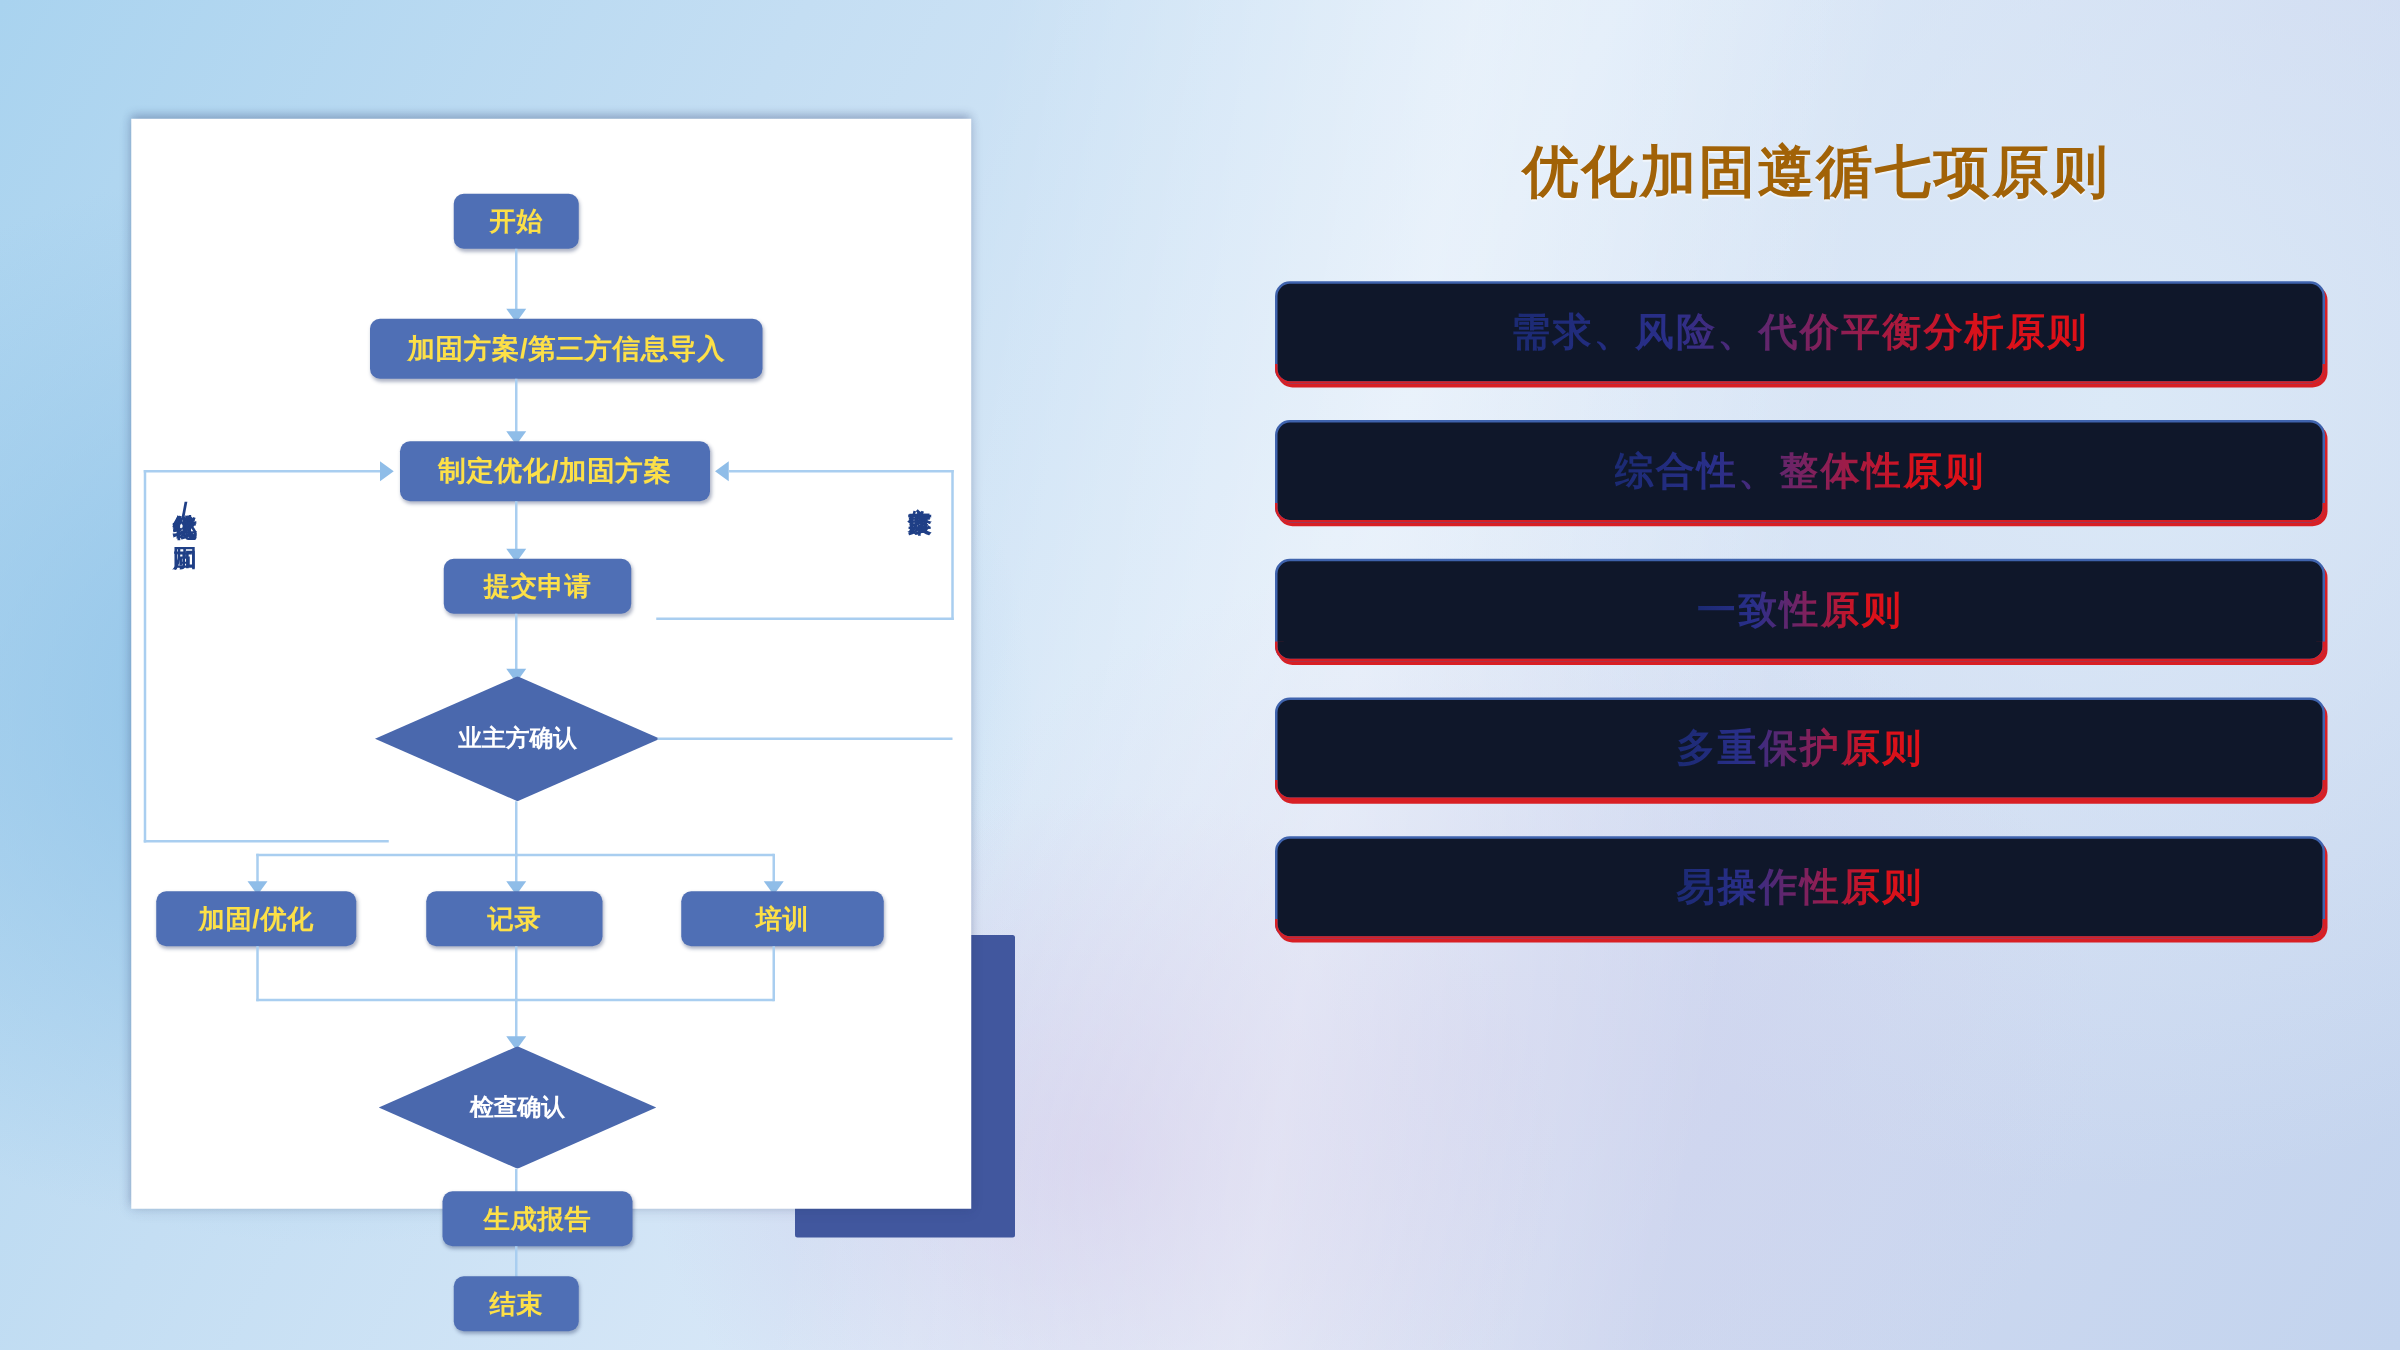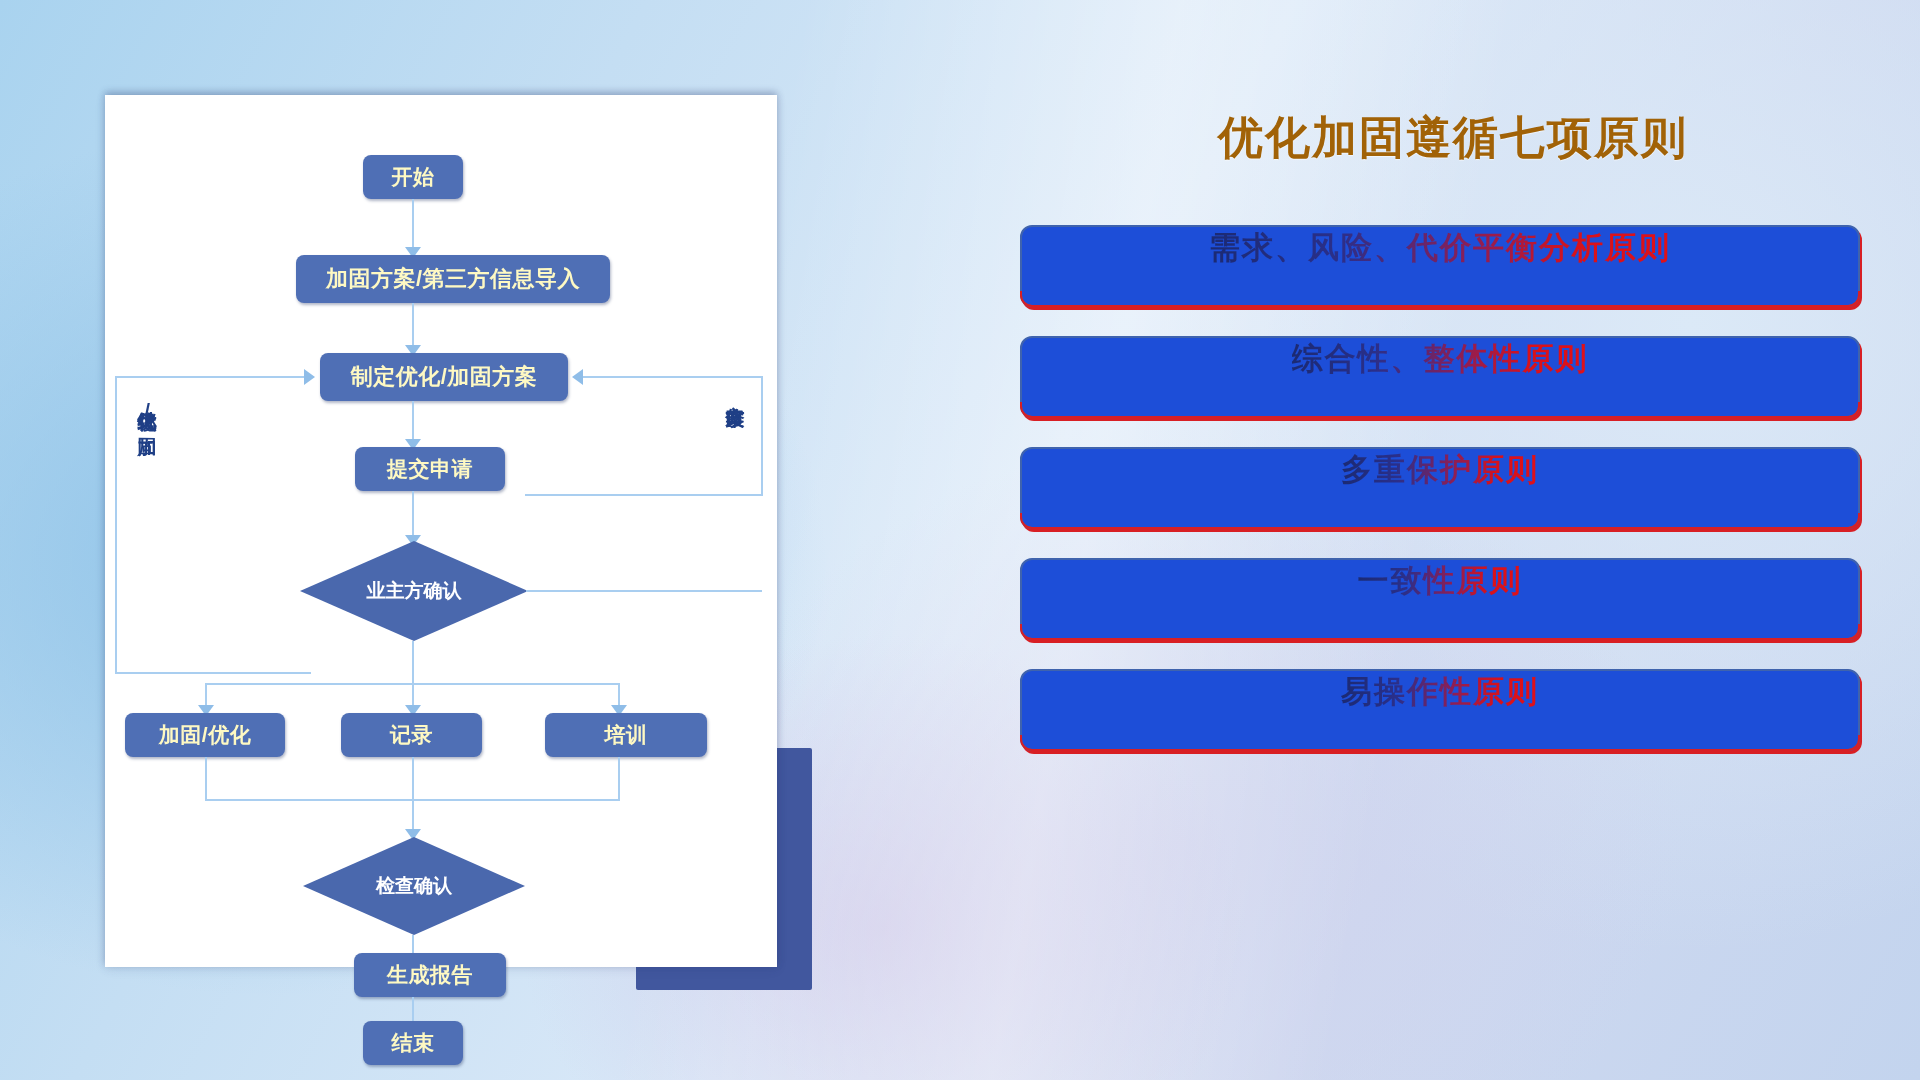--- a/index.html
+++ b/index.html
@@ -33,21 +33,21 @@
   }
   #flow-card{
     position:absolute;left:105px;top:95px;width:672px;height:872px;
     background:#ffffff;
     box-shadow:0 -3px 7px rgba(40,56,110,.30), 0 2px 10px rgba(40,56,110,.12);
   }
 
   
   .node{
     position:absolute;box-sizing:border-box;
-    background:#4f6fb5;color:#fef9c3;border-radius:8px;
+    background:#4f6fb5;color:#fde047;border-radius:8px;
     display:flex;align-items:center;justify-content:center;
     font-weight:bold;letter-spacing:.5px;
     box-shadow:1px 2px 3px rgba(30,45,95,.35);
     white-space:nowrap;
   }
   .diamond{
     position:absolute;background:#4a68ad;color:#ffffff;
     display:flex;align-items:center;justify-content:center;
     font-weight:bold;
     clip-path:polygon(50% 0,100% 50%,50% 100%,0 50%);
@@ -74,25 +74,25 @@
     position:absolute;left:133px;top:18px;width:600px;
     text-align:center;
     font-size:45px;font-weight:bold;color:#a16207;
     letter-spacing:2px;
     text-shadow:0 1px 1px rgba(255,255,255,.6);
   }
   #cards{position:absolute;left:0;top:135px;width:840px;}
   .pcard{
     position:relative;box-sizing:border-box;
     height:82px;margin-bottom:29px;
-    background:#1d4ed8;
+    background:#0f172a;
     border-radius:12px;
     border:2px solid #3f63ad;
     box-shadow:2px 3px 0 0 #d81f24;
-    display:flex;justify-content:center;
+    display:flex;align-items:center;justify-content:center;
   }
   .pcard::after{
     content:"";position:absolute;left:-2px;right:-2px;bottom:-2px;height:14px;
     border:2px solid #d81f24;border-top:none;
     border-bottom-left-radius:12px;border-bottom-right-radius:12px;
     pointer-events:none;
   }
   .pcard-label{
     font-size:31px;font-weight:bold;letter-spacing:2px;
     background:linear-gradient(90deg,#1b2a73 0%,#2a2f8a 28%,#8a1f57 56%,#d8121b 80%,#e01018 100%);
@@ -211,22 +211,22 @@
   <div id="panel-title">优化加固遵循七项原则</div>
 
   <div id="cards">
     <div class="pcard">
       <span class="pcard-label">需求、风险、代价平衡分析原则</span>
     </div>
     <div class="pcard">
       <span class="pcard-label">综合性、整体性原则</span>
     </div>
     <div class="pcard">
+      <span class="pcard-label">一致性原则</span>
+    </div>
+    <div class="pcard">
       <span class="pcard-label">多重保护原则</span>
     </div>
     <div class="pcard">
-      <span class="pcard-label">一致性原则</span>
-    </div>
-    <div class="pcard">
       <span class="pcard-label">易操作性原则</span>
     </div>
   </div>
 </div>
 
 </body></html>

